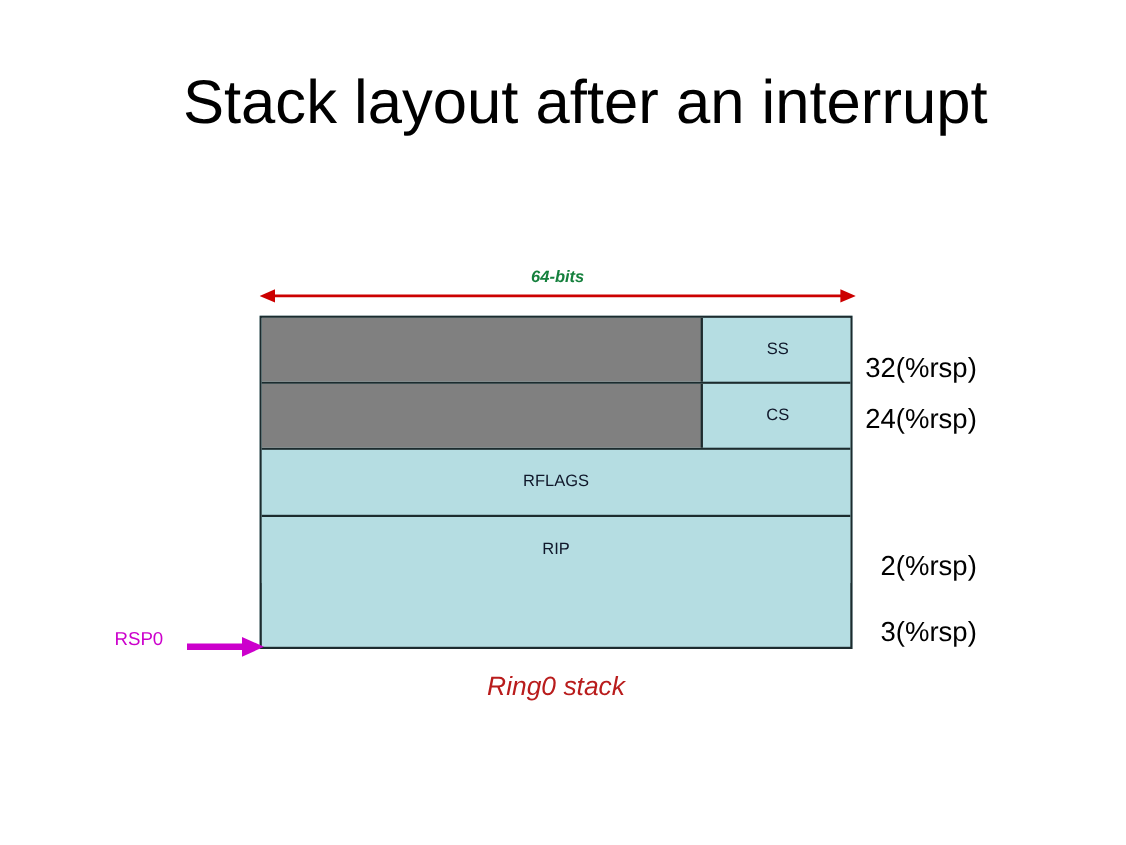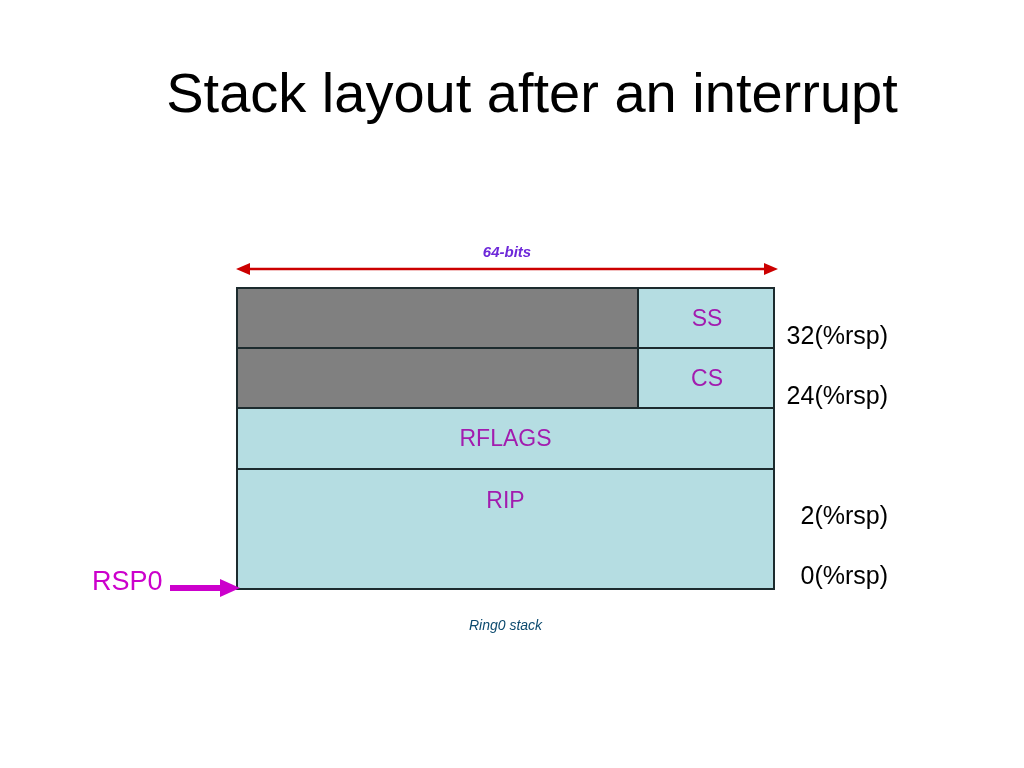--- a/index.html
+++ b/index.html
@@ -48,21 +48,21 @@
   }
   #width-label {
     position: absolute;
     left: 0;
     top: 0;
     width: 542px;
     text-align: center;
     font-size: 15px;
     font-weight: bold;
     font-style: italic;
-    color: #6d28d9;
+    color: #15803d;
     line-height: 18px;
   }
   #width-arrow-svg {
     position: absolute;
     left: 0;
     top: 18px;
     width: 542px;
     height: 16px;
     display: block;
   }
@@ -97,22 +97,22 @@
     left: 0;
     top: 0;
     bottom: 0;
     width: 401px;
     background: #808080;
     border-right: 2px solid #1c2b2e;
     box-sizing: border-box;
   }
   .row-label {
     position: relative;
-    font-size: 23px;
-    color: #a21caf;
+    font-size: 15px;
+    color: #0f172a;
     line-height: 24px;
     z-index: 2;
   }
   .row-label.offset-right {
     position: absolute;
     left: 403px;
     right: 0;
     text-align: center;
   }
 
@@ -138,47 +138,47 @@
   
   #rsp0-pointer {
     position: absolute;
     left: 92px;
     top: 568px;
     width: 148px;
     height: 42px;
   }
   #rsp0-label {
     position: absolute;
-    left: 0;
-    top: 0;
-    font-size: 27px;
+    left: 12px;
+    top: 0;
+    font-size: 17px;
     line-height: 26px;
     color: #cc00cc;
     white-space: nowrap;
   }
   #rsp0-arrow-svg {
     position: absolute;
     left: 78px;
     top: 10px;
     width: 70px;
     height: 20px;
     display: block;
   }
 
   
   #ring0-caption {
     position: absolute;
     left: 236px;
     top: 612px;
     width: 539px;
     text-align: center;
-    font-size: 14px;
+    font-size: 24px;
     font-style: italic;
     line-height: 26px;
-    color: #0c4a6e;
+    color: #b91c1c;
     white-space: nowrap;
   }
 </style>
 </head>
 <body>
 
 <div id="slide">
 
   <div id="slide-title">Stack layout after an interrupt</div>
 
@@ -209,23 +209,23 @@
     </div>
 
     <div class="stack-row">
       <div class="row-label">RIP</div>
     </div>
 
   </div>
 
   <div id="offset-labels">
     <div class="offset-label" style="top:36px;">32(%rsp)</div>
-    <div class="offset-label" style="top:96px;">24(%rsp)</div>
+    <div class="offset-label" style="top:82px;">24(%rsp)</div>
     <div class="offset-label" style="top:216px;">2(%rsp)</div>
-    <div class="offset-label" style="top:276px;">0(%rsp)</div>
+    <div class="offset-label" style="top:276px;">3(%rsp)</div>
   </div>
 
   <div id="rsp0-pointer">
     <div id="rsp0-label">RSP0</div>
     <svg id="rsp0-arrow-svg" viewBox="0 0 70 20">
       <line x1="0" y1="10" x2="52" y2="10" stroke="#cc00cc" stroke-width="6"></line>
       <polygon points="70,10 50,1 50,19" fill="#cc00cc"></polygon>
     </svg>
   </div>
 

